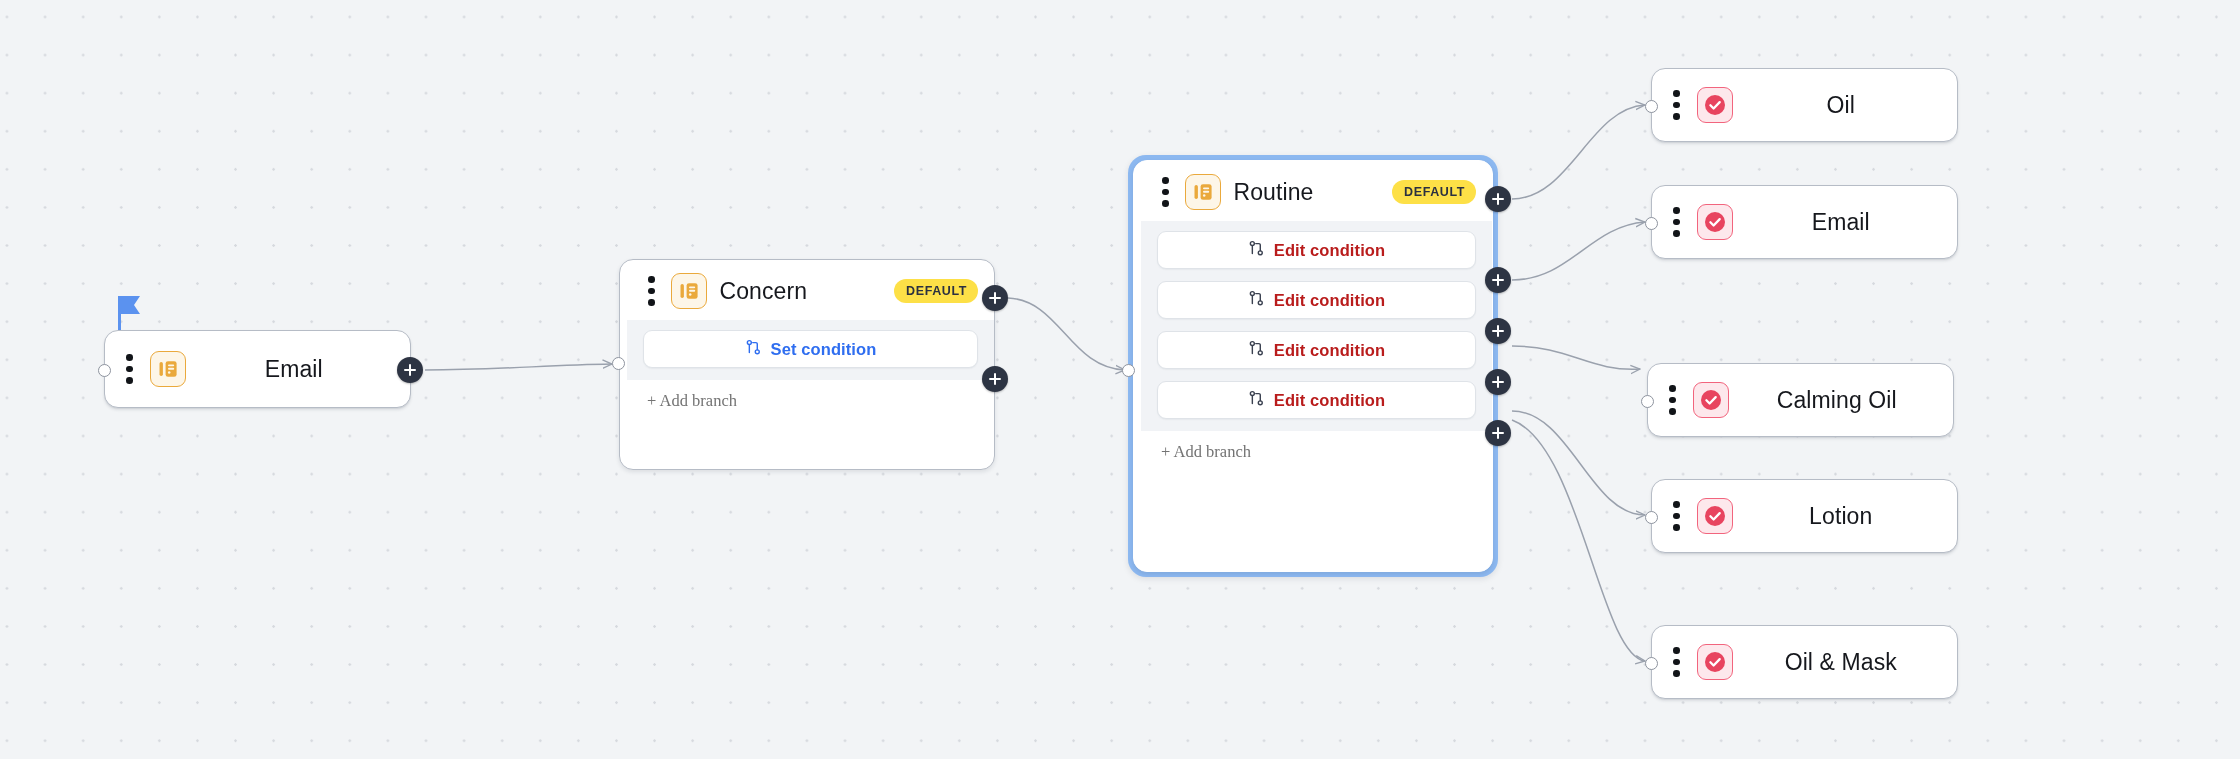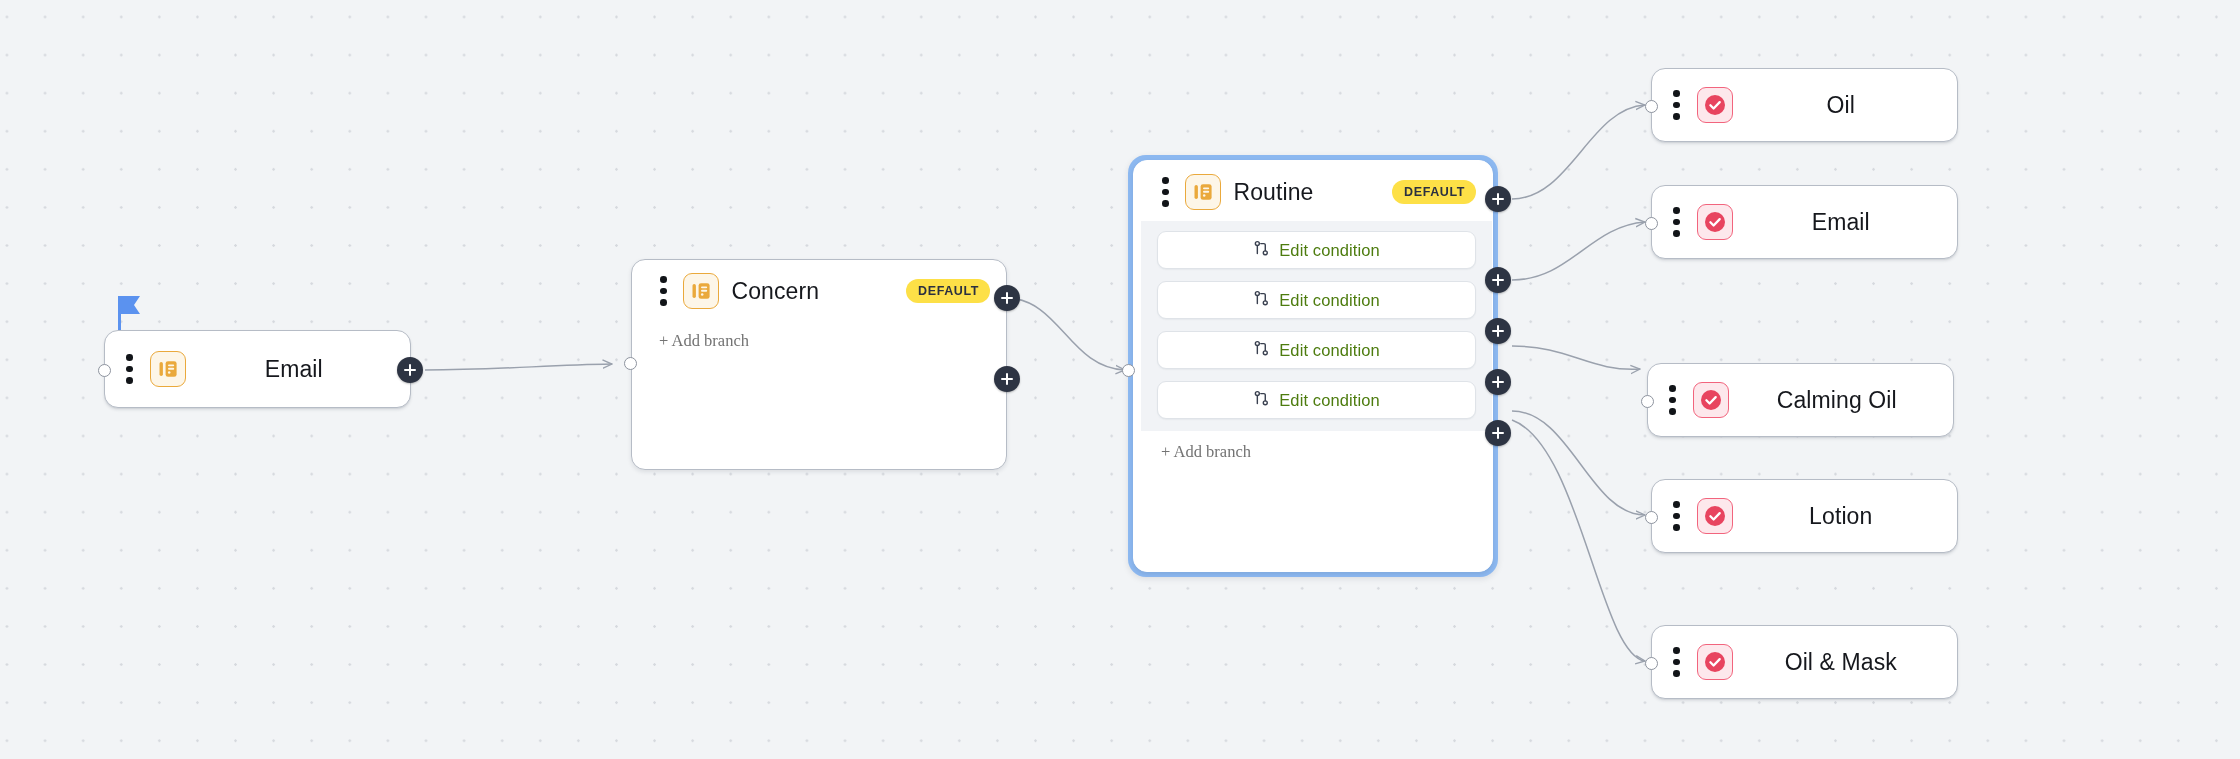--- a/index.html
+++ b/index.html
@@ -95,21 +95,21 @@
   .cond-btn {
     background: #ffffff;
     border: 1.4px solid #dfe3e8;
     border-radius: 9px;
     height: 38px;
     display: flex; align-items: center; justify-content: center;
     gap: 9px;
     font-size: 16.5px;
     box-shadow: 0 1px 1.5px rgba(20,30,50,.05);
   }
-  .cond-btn .lbl { font-weight: 400; color: #4d7c0f; letter-spacing: .1px; }
+  .cond-btn .lbl { font-weight: 700; color: #b91c1c; letter-spacing: .1px; }
   .cond-btn.primary .lbl { color: #2f6ef0; font-weight: 700; }
 
   
   .plus {
     position: absolute;
     width: 26px; height: 26px;
     border-radius: 50%;
     background: #2d3443;
     display: flex; align-items: center; justify-content: center;
     box-shadow: 0 1px 2px rgba(0,0,0,.25);
@@ -184,40 +184,53 @@
         </svg>
       </div>
       <div class="spacer"></div>
       <div class="node-title">Email</div>
       <div class="spacer"></div>
     </div>
     <div class="port" style="left:-7px; top:33px;"></div>
     <div class="plus" style="right:-13px; top:26px;"></div>
   </div>
 
-  <div class="branch-node" style="left:619px; top:259px; width:376px; height:211px;margin-left:12px;">
+  <div class="branch-node" style="left:619px; top:259px; width:376px; height:211px;">
     <div class="bn-inner">
       <div class="bn-head">
         <div class="kebab">
             <i></i>
             <i></i>
             <i></i>
           </div>
         <div class="tile amber">
           <svg width="22" height="22" viewBox="0 0 22 22">
             <rect x="2.5" y="4" width="3.4" height="14" rx="1.7" fill="#eaa93c"></rect>
             <rect x="8.6" y="3.2" width="11" height="15.6" rx="2.4" fill="#eaa93c"></rect>
             <rect x="11" y="6.4" width="6.2" height="1.9" rx=".95" fill="#fdf6e8"></rect>
             <rect x="11" y="9.8" width="6.2" height="1.9" rx=".95" fill="#fdf6e8"></rect>
             <circle cx="12.2" cy="14.6" r="1.25" fill="#fdf6e8"></circle>
           </svg>
         </div>
         <div class="node-title">Concern</div>
         <div class="spacer"></div>
         <div class="badge">DEFAULT</div>
+      </div>
+      <div class="bn-body">
+        <div class="cond-btn primary">
+          <span>
+            <svg width="17" height="17" viewBox="0 0 18 18" fill="none" stroke="#2f6ef0" stroke-width="1.5" stroke-linecap="round">
+              <circle cx="4.6" cy="3.8" r="2.1"></circle>
+              <path d="M4.6 6 V14.4"></path>
+              <circle cx="13" cy="13.6" r="2.1"></circle>
+              <path d="M13 11.5 V5.2 a1.4 1.4 0 0 0 -1.4 -1.4 H8.2"></path>
+            </svg>
+          </span>
+          <span class="lbl">Set condition</span>
+        </div>
       </div>
       <div class="bn-foot">+ Add branch</div>
     </div>
     <div class="port" style="left:-7px; top:98px;"></div>
     <div class="plus" style="right:-13px; top:26px;"></div>
     <div class="plus" style="right:-13px; top:107px;"></div>
   </div>
 
   <div class="branch-node selected" style="left:1128px; top:155px; width:370px; height:422px;">
     <div class="bn-inner">

